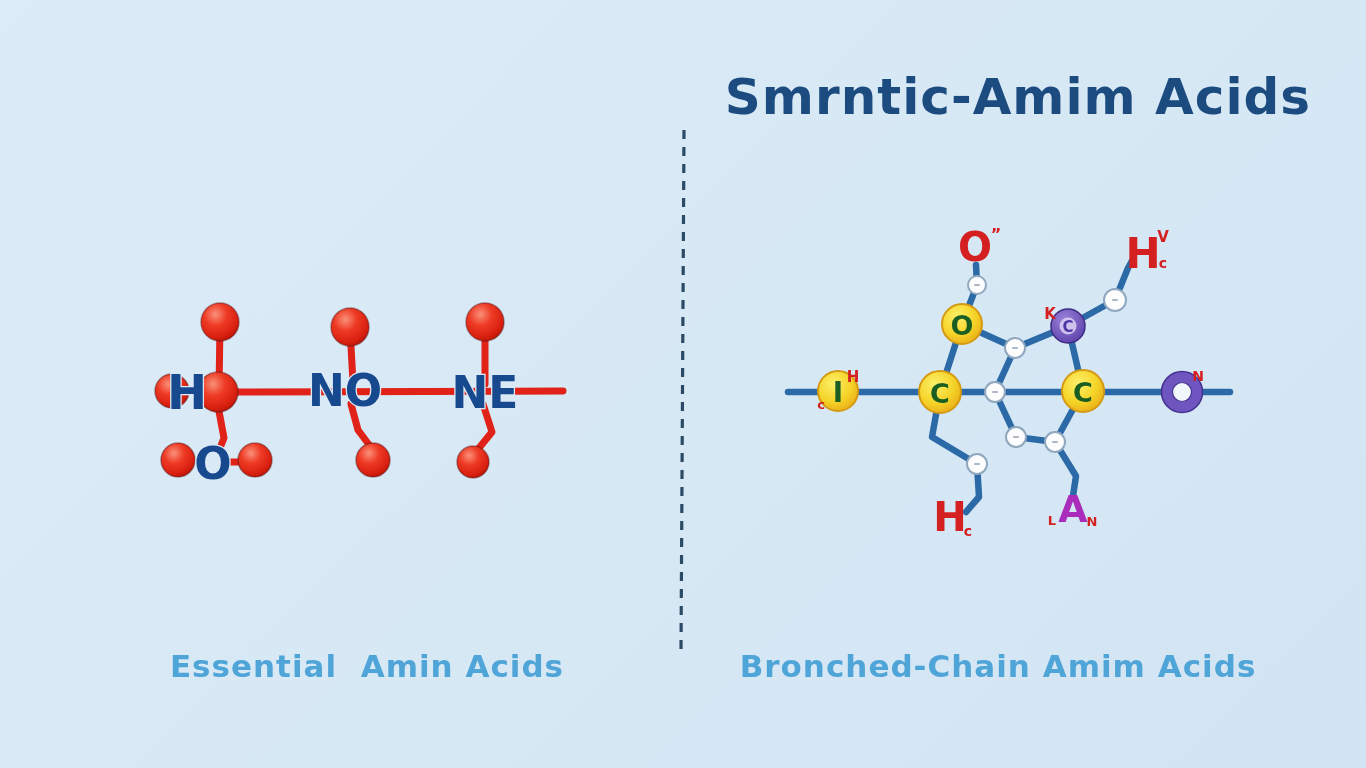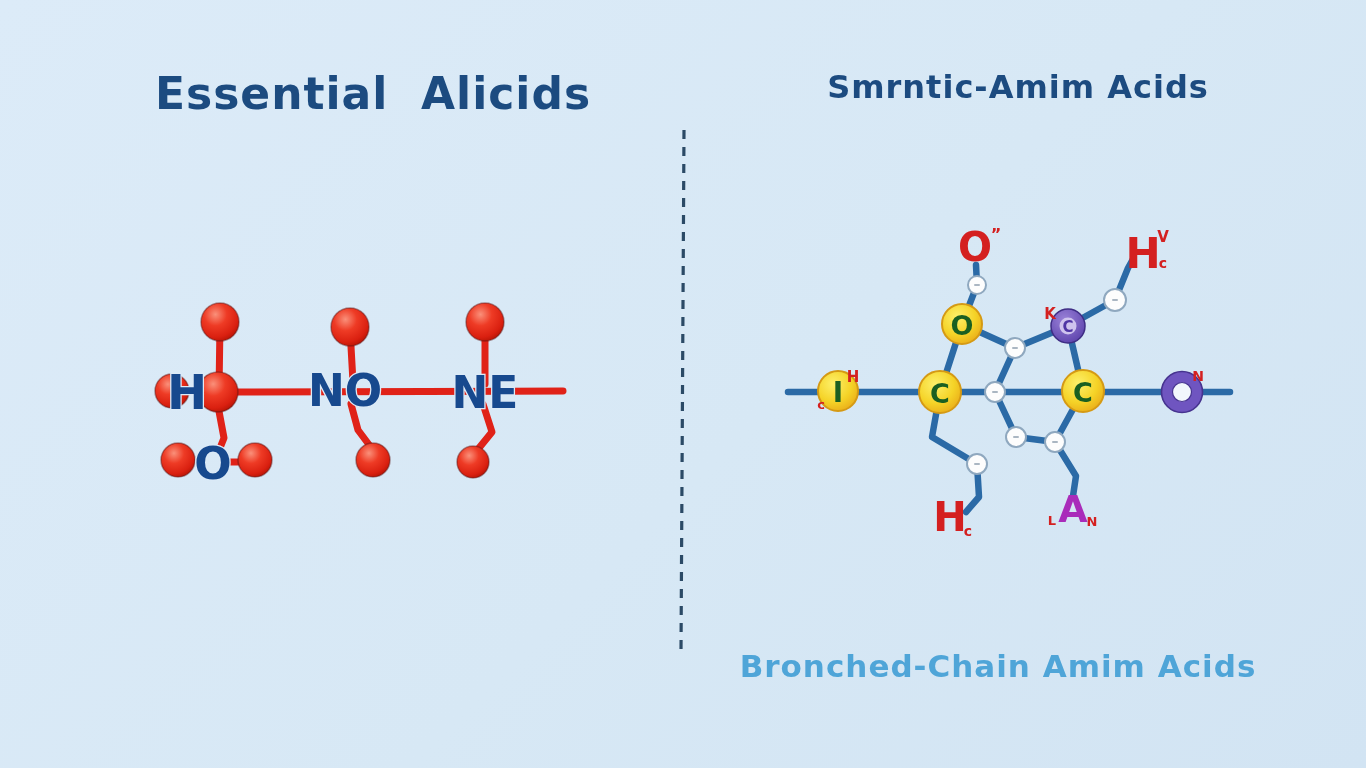--- a/index.html
+++ b/index.html
@@ -6,21 +6,21 @@
   .stage{
     position:relative;width:1366px;height:768px;overflow:hidden;
     background:linear-gradient(135deg,#dcebf8 0%,#d7e8f5 55%,#d2e4f3 100%);
     font-family:"DejaVu Sans","Liberation Sans",sans-serif;
   }
   .panel-title{
     position:absolute;top:68px;width:600px;text-align:center;
     font-size:44px;font-weight:bold;color:#1c4b80;letter-spacing:1px;white-space:pre;
   }
   .title-left{left:73px;}
-  .title-right{left:718px;font-size:32px;}
+  .title-right{left:718px;font-size:50px;}
   .panel-caption{
     position:absolute;top:648px;width:600px;text-align:center;
     font-size:31px;font-weight:bold;color:#4fa5d8;letter-spacing:1px;white-space:pre;
   }
   .caption-left{left:67px;}
   .caption-right{left:698px;}
   svg text{font-family:"DejaVu Sans","Liberation Sans",sans-serif;}
   .lbond{stroke:#e02218;stroke-width:7;stroke-linecap:round;stroke-linejoin:round;fill:none;}
   .rbond{stroke:#2b6aa6;stroke-width:6.5;stroke-linecap:round;stroke-linejoin:round;fill:none;}
   .lball{fill:url(#redGrad);stroke:rgba(90,20,20,0.45);stroke-width:1.5;}
@@ -30,21 +30,20 @@
   .wnode{fill:#fdfdfd;stroke:#8fa8bf;stroke-width:2;}
   .wdot{stroke:#aab6c2;stroke-width:2;stroke-linecap:round;}
   .redlbl{fill:#d42020;font-weight:bold;}
   .maglbl{fill:#a92cba;font-weight:bold;}
 </style>
 </head>
 <body>
 
 <div class="stage">
 
-  <div class="panel-title title-left">Essential  Alicids</div>
   <div class="panel-title title-right">Smrntic-Amim Acids</div>
 
   <svg width="20" height="540" style="position:absolute;left:672px;top:120px;">
     <line x1="12" y1="10" x2="9" y2="532" stroke="#2b4a66" stroke-width="3.2" stroke-dasharray="9 8"></line>
   </svg>
 
   <svg width="460" height="215" viewBox="0 0 460 215" style="position:absolute;left:130px;top:290px;">
     <defs>
       <radialGradient id="redGrad" cx="38%" cy="30%" r="75%">
         <stop offset="0%" stop-color="#fa907a"></stop>
@@ -171,15 +170,16 @@
       <text class="redlbl" x="41" y="179" font-size="13" text-anchor="middle" dominant-baseline="central">c</text>
       <text class="redlbl" x="418" y="151" font-size="14" text-anchor="middle" dominant-baseline="central">N</text>
       <text class="redlbl" x="170" y="292" font-size="40" text-anchor="middle" dominant-baseline="central">H</text>
       <text class="redlbl" x="188" y="306" font-size="14" text-anchor="middle" dominant-baseline="central">c</text>
       <text class="maglbl" x="293" y="284" font-size="38" text-anchor="middle" dominant-baseline="central">A</text>
       <text class="redlbl" x="272" y="295" font-size="13" text-anchor="middle" dominant-baseline="central">L</text>
       <text class="redlbl" x="312" y="296" font-size="13" text-anchor="middle" dominant-baseline="central">N</text>
     </g>
   </svg>
 
+  <div class="panel-caption caption-left">Essential  Amin Acids</div>
   <div class="panel-caption caption-right">Bronched-Chain Amim Acids</div>
 
 </div>
 
 </body></html>

